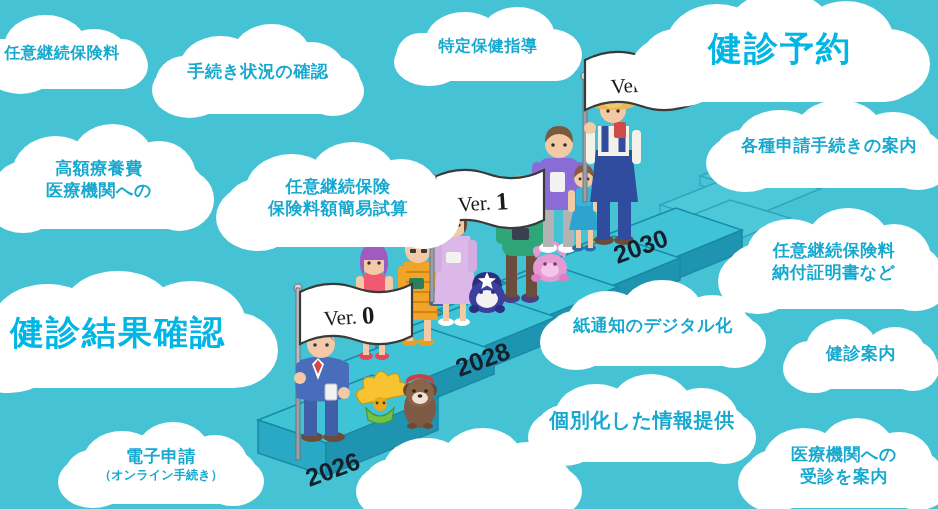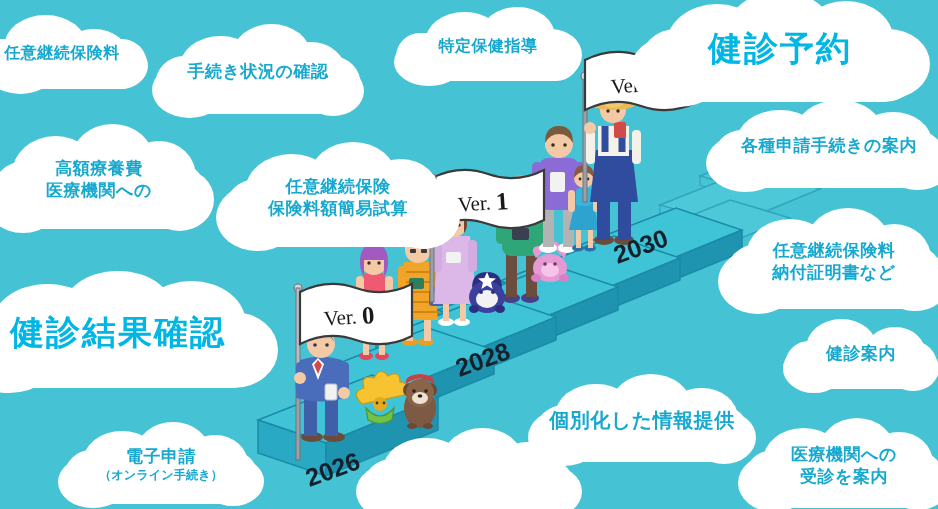--- a/index.html
+++ b/index.html
@@ -422,20 +422,31 @@
       <i style="left:0%;top:36%;width:32%;height:60%"></i>
       <i style="left:10%;top:12%;width:36%;height:68%"></i>
       <i style="left:32%;top:2%;width:36%;height:68%"></i>
       <i style="left:56%;top:10%;width:34%;height:66%"></i>
       <i style="left:72%;top:34%;width:28%;height:58%"></i>
     </div>
     <div class="cloudbody"></div>
     <span class="txt title" style="font-size:34px;font-family:Liberation Serif, serif;">健診結果確認</span>
   </div>
 
+  <div class="cloud" style="left:540px;top:278px;width:226px;height:96px;font-size:17px;">
+    <div class="puffs">
+      <i style="left:0%;top:38%;width:32%;height:58%"></i>
+      <i style="left:12%;top:14%;width:36%;height:66%"></i>
+      <i style="left:36%;top:2%;width:36%;height:68%"></i>
+      <i style="left:60%;top:18%;width:32%;height:60%"></i>
+      <i style="left:72%;top:40%;width:28%;height:54%"></i>
+    </div>
+    <div class="cloudbody"></div>
+    <span class="txt">紙通知のデジタル化</span>
+  </div>
 
   <div class="cloud" style="left:780px;top:312px;width:162px;height:84px;font-size:17px;">
     <div class="puffs">
       <i style="left:2%;top:38%;width:38%;height:58%"></i>
       <i style="left:16%;top:8%;width:44%;height:70%"></i>
       <i style="left:52%;top:18%;width:38%;height:66%"></i>
       <i style="left:66%;top:40%;width:32%;height:54%"></i>
     </div>
     <div class="cloudbody"></div>
     <span class="txt">健診案内</span>

